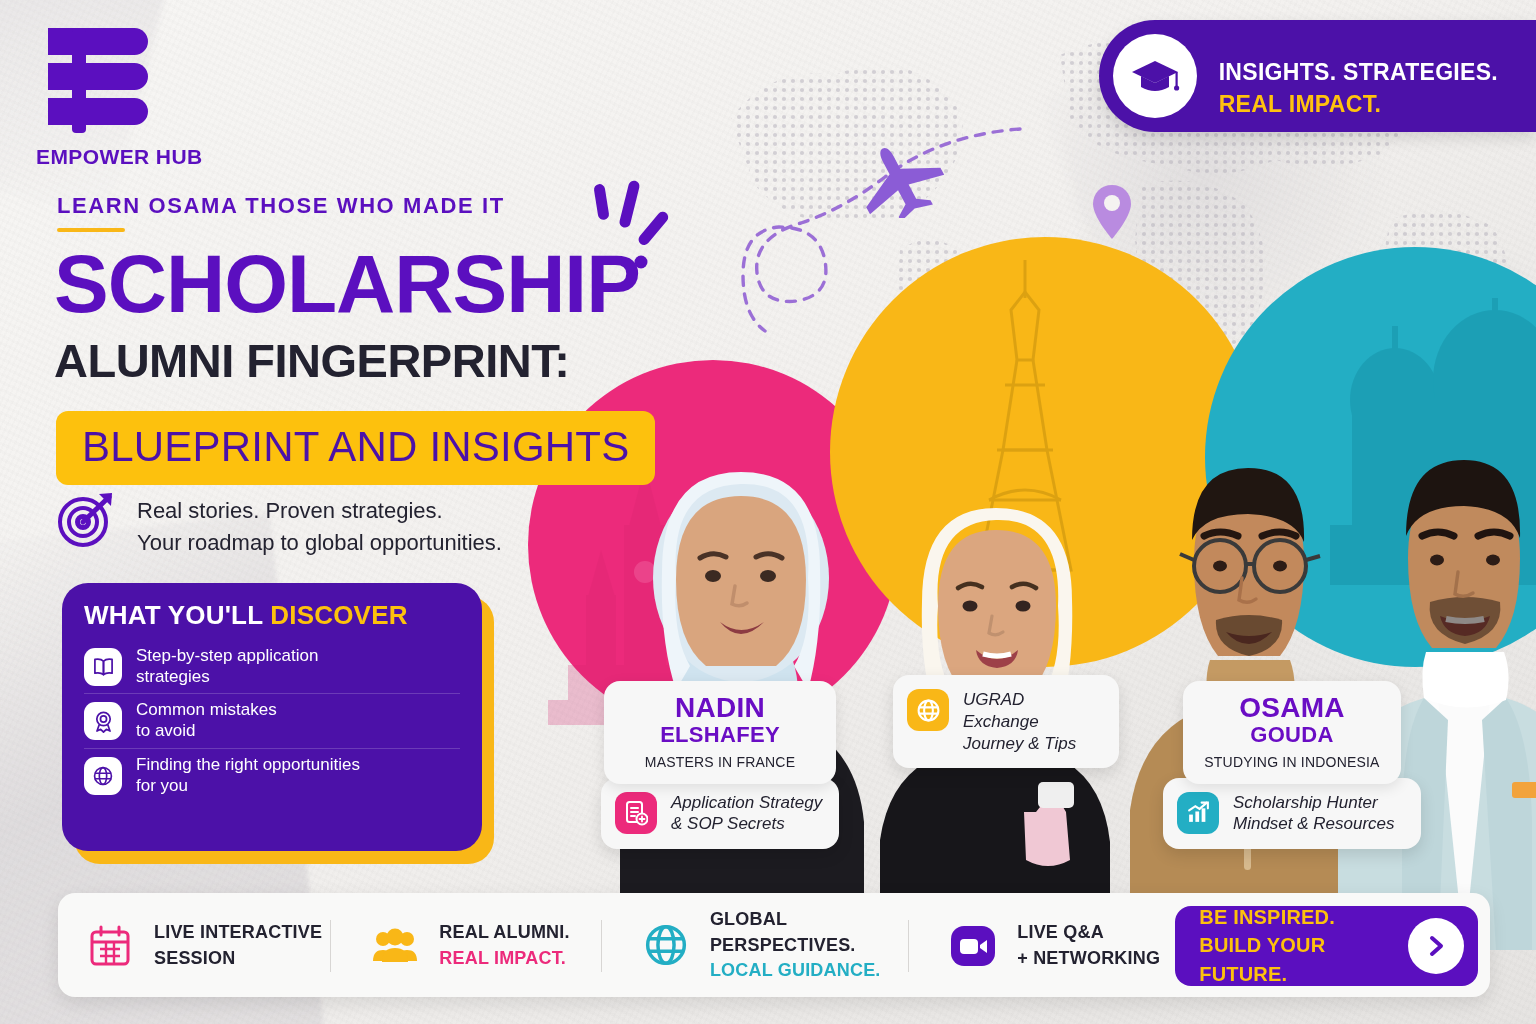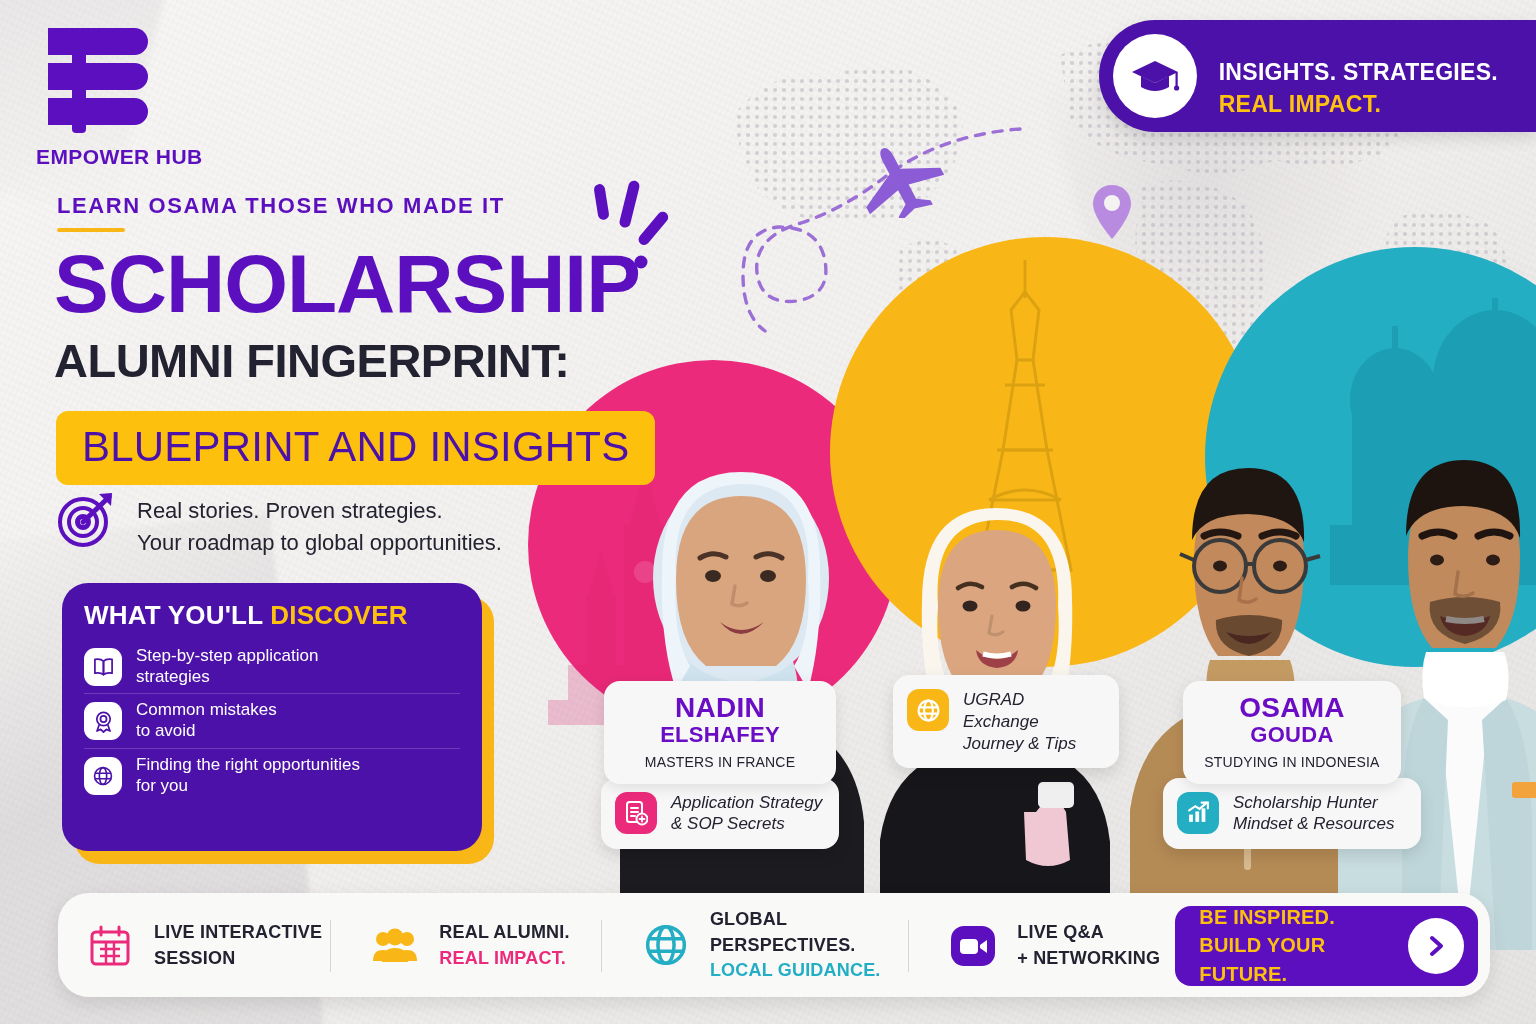--- a/index.html
+++ b/index.html
@@ -188,21 +188,21 @@
   .spk-topic-icon {
     width: 42px; height: 42px; border-radius: 12px;
     display: flex; align-items: center; justify-content: center;
     flex: 0 0 auto; margin-right: 14px;
   }
   .spk-topic-text { font-size: 17px; color: #232230; line-height: 1.28; font-weight: 500; }
   
   .bottombar {
     position: absolute; left: 58px; top: 893px;
     width: 1432px; height: 104px;
-    background: #F9F9F8; border-radius: 31px;
+    background: #F9F9F8; border-radius: 17px;
     display: flex; align-items: center;
     box-shadow: 0 6px 18px rgba(0,0,0,0.10);
     padding: 1px 12px 0 26px;
   }
   .feat { display: flex; align-items: center; }
   .feat-icon { width: 52px; height: 52px; display:flex; align-items:center; justify-content:center; flex:0 0 auto; }
   .feat-text { margin-left: 18px; font-size: 18px; font-weight: bold; color: #232230; line-height: 1.42; letter-spacing: 0.2px; }
   .feat-text .accent-pink { color: #EC2A7B; }
   .feat-text .accent-teal { color: #23AEC4; }
   .divider { width: 1px; height: 52px; background: #D8D6D4; }

